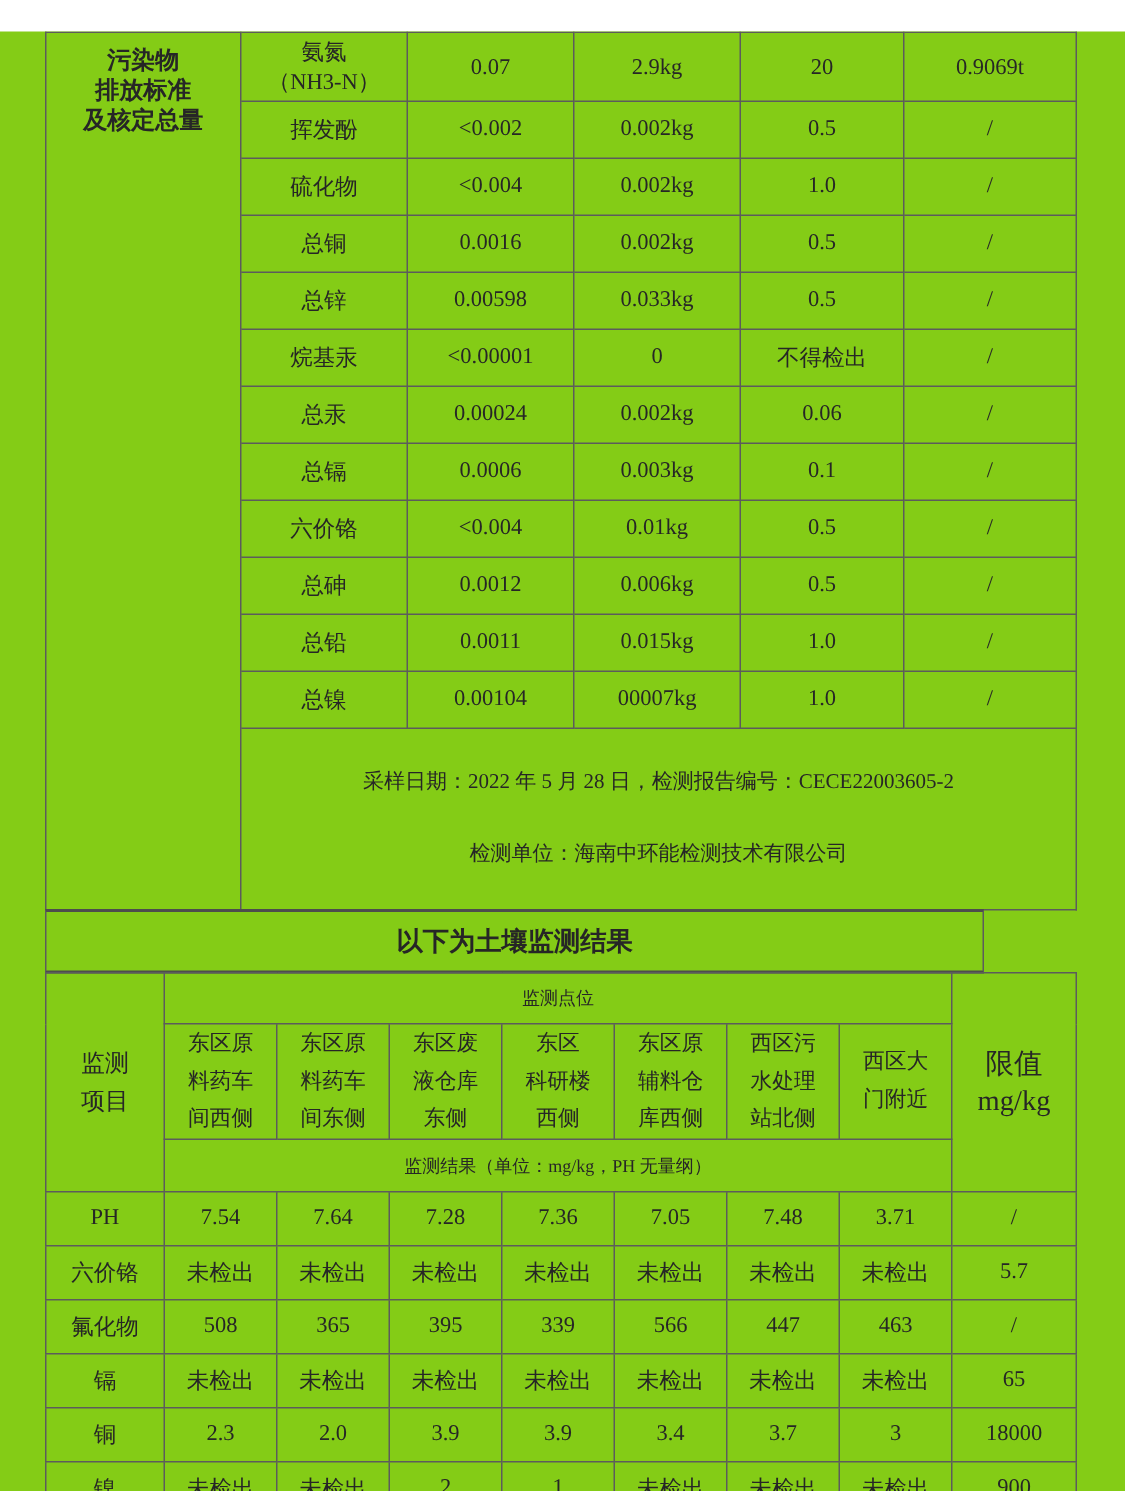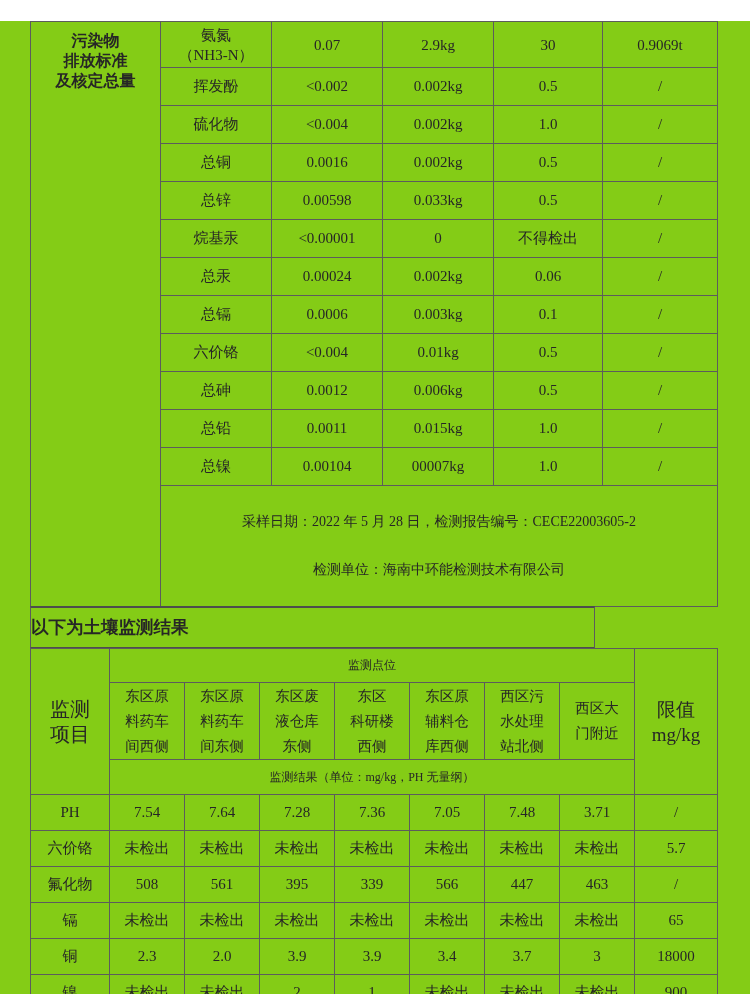--- a/index.html
+++ b/index.html
@@ -42,38 +42,39 @@
     vertical-align: top;
     padding-top: 9px;
     font-weight: bold;
     font-size: 16px;
     line-height: 22px;
   }
   .row-first td { line-height: 20px; }
   .footer-cell { font-size: 14px; line-height: 24px; }
   
   .title-bar {
-    width: 565px;
+    width: 626px;
     margin-top: -1px;
     height: 43px;
     border: 1px solid #5c5c5c;
     border-top: 2px solid #4d4d4d;
     border-bottom: 2px solid #4d4d4d;
+    text-align: center;
     line-height: 39px;
     font-weight: bold;
     font-size: 17.5px;
   }
   
   .soil-table { margin-top: -1px; }
   .soil-table tr.hdr-row { height: 34px; }
   .soil-table tr.points-row { height: 77px; }
   .soil-table tr.results-row { height: 35px; }
   .soil-table tr.data-row { height: 36px; }
   .soil-table tr.data-row:last-child { height: 42px; }
-  .item-cell { font-size: 20px; line-height: 25px; }
+  .item-cell { font-size: 16px; line-height: 25px; }
   .points-hdr-cell { font-size: 12px; }
   .limit-cell-hdr { font-size: 19px; line-height: 25px; }
   .point-cell { font-size: 14.5px; line-height: 25px; padding: 0 8px; }
   .results-cell { font-size: 12px; }
 </style>
 </head>
 <body>
 
 <div class="page">
   <div class="content">
@@ -89,21 +90,21 @@
       </colgroup>
       <tbody>
         <tr class="row-first">
             <td class="side-cell" rowspan="13">污染物
 排放标准
 及核定总量</td>
             <td class="name-cell">氨氮
 （NH3-N）</td>
             <td class="value-cell">0.07</td>
             <td class="value-cell">2.9kg</td>
-            <td class="value-cell">30</td>
+            <td class="value-cell">20</td>
             <td class="value-cell">0.9069t</td>
           </tr>
           <tr>
             <td class="name-cell">挥发酚</td>
             <td class="value-cell">&lt;0.002</td>
             <td class="value-cell">0.002kg</td>
             <td class="value-cell">0.5</td>
             <td class="value-cell">/</td>
           </tr>
           <tr>
@@ -250,21 +251,21 @@
             <td>未检出</td>
             <td>未检出</td>
             <td>未检出</td>
             <td>未检出</td>
             <td>未检出</td>
             <td>5.7</td>
           </tr>
           <tr class="data-row">
             <td>氟化物</td>
             <td>508</td>
-            <td>561</td>
+            <td>365</td>
             <td>395</td>
             <td>339</td>
             <td>566</td>
             <td>447</td>
             <td>463</td>
             <td>/</td>
           </tr>
           <tr class="data-row">
             <td>镉</td>
             <td>未检出</td>

